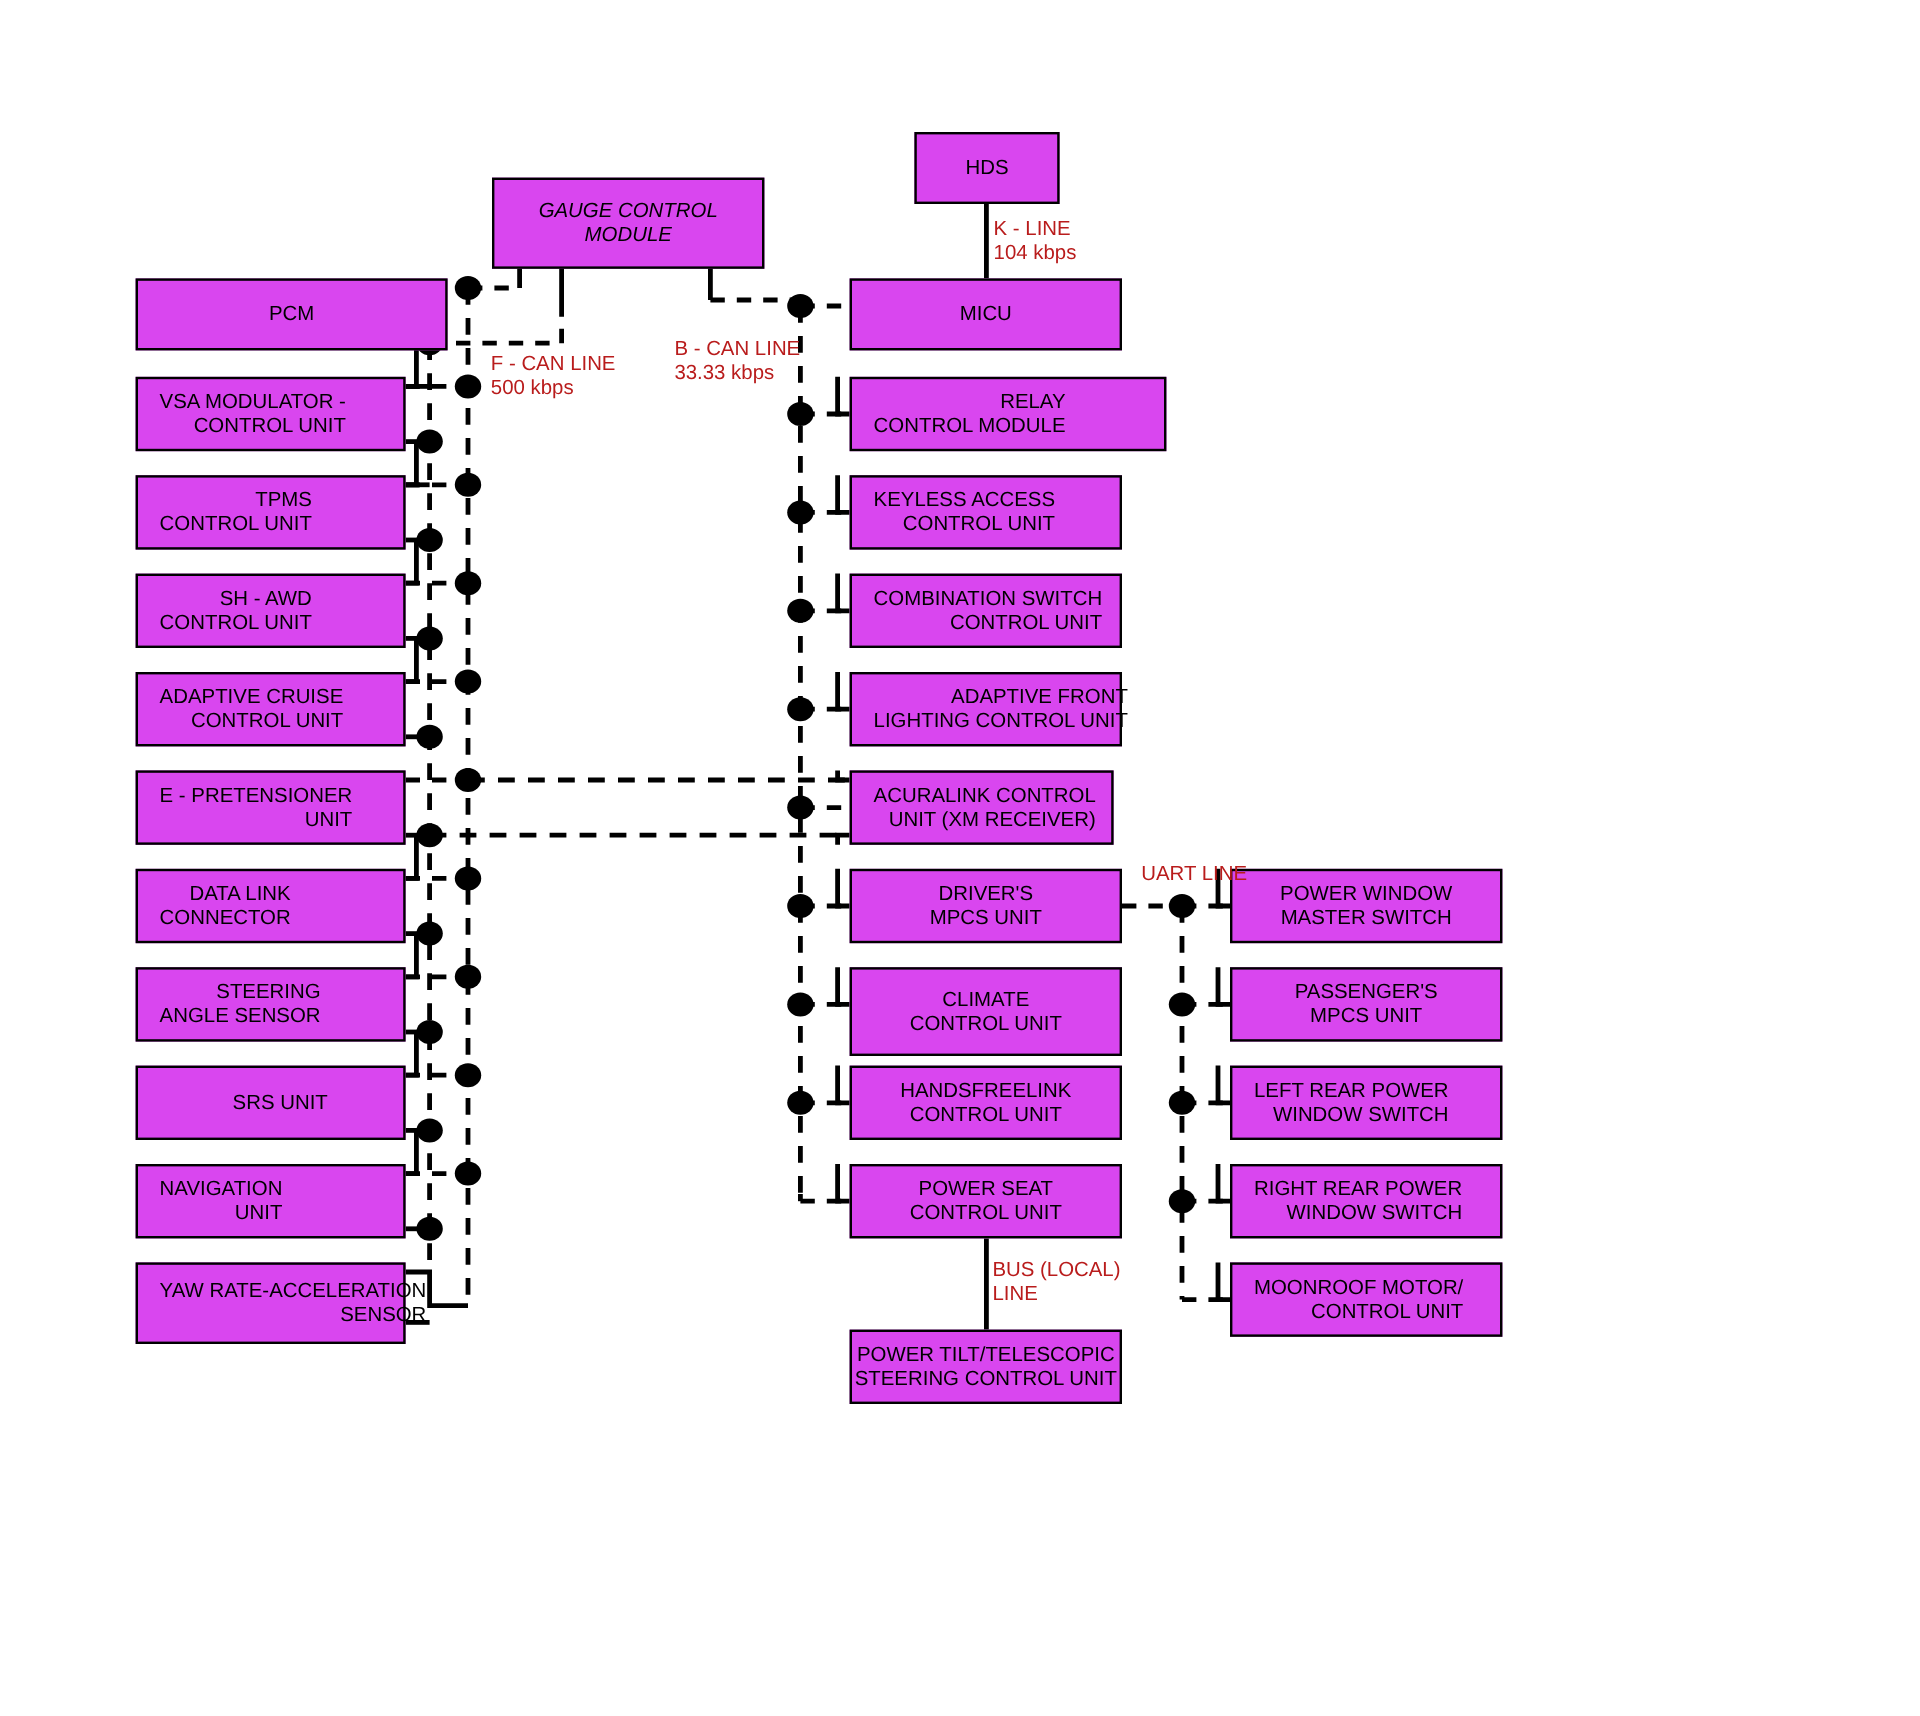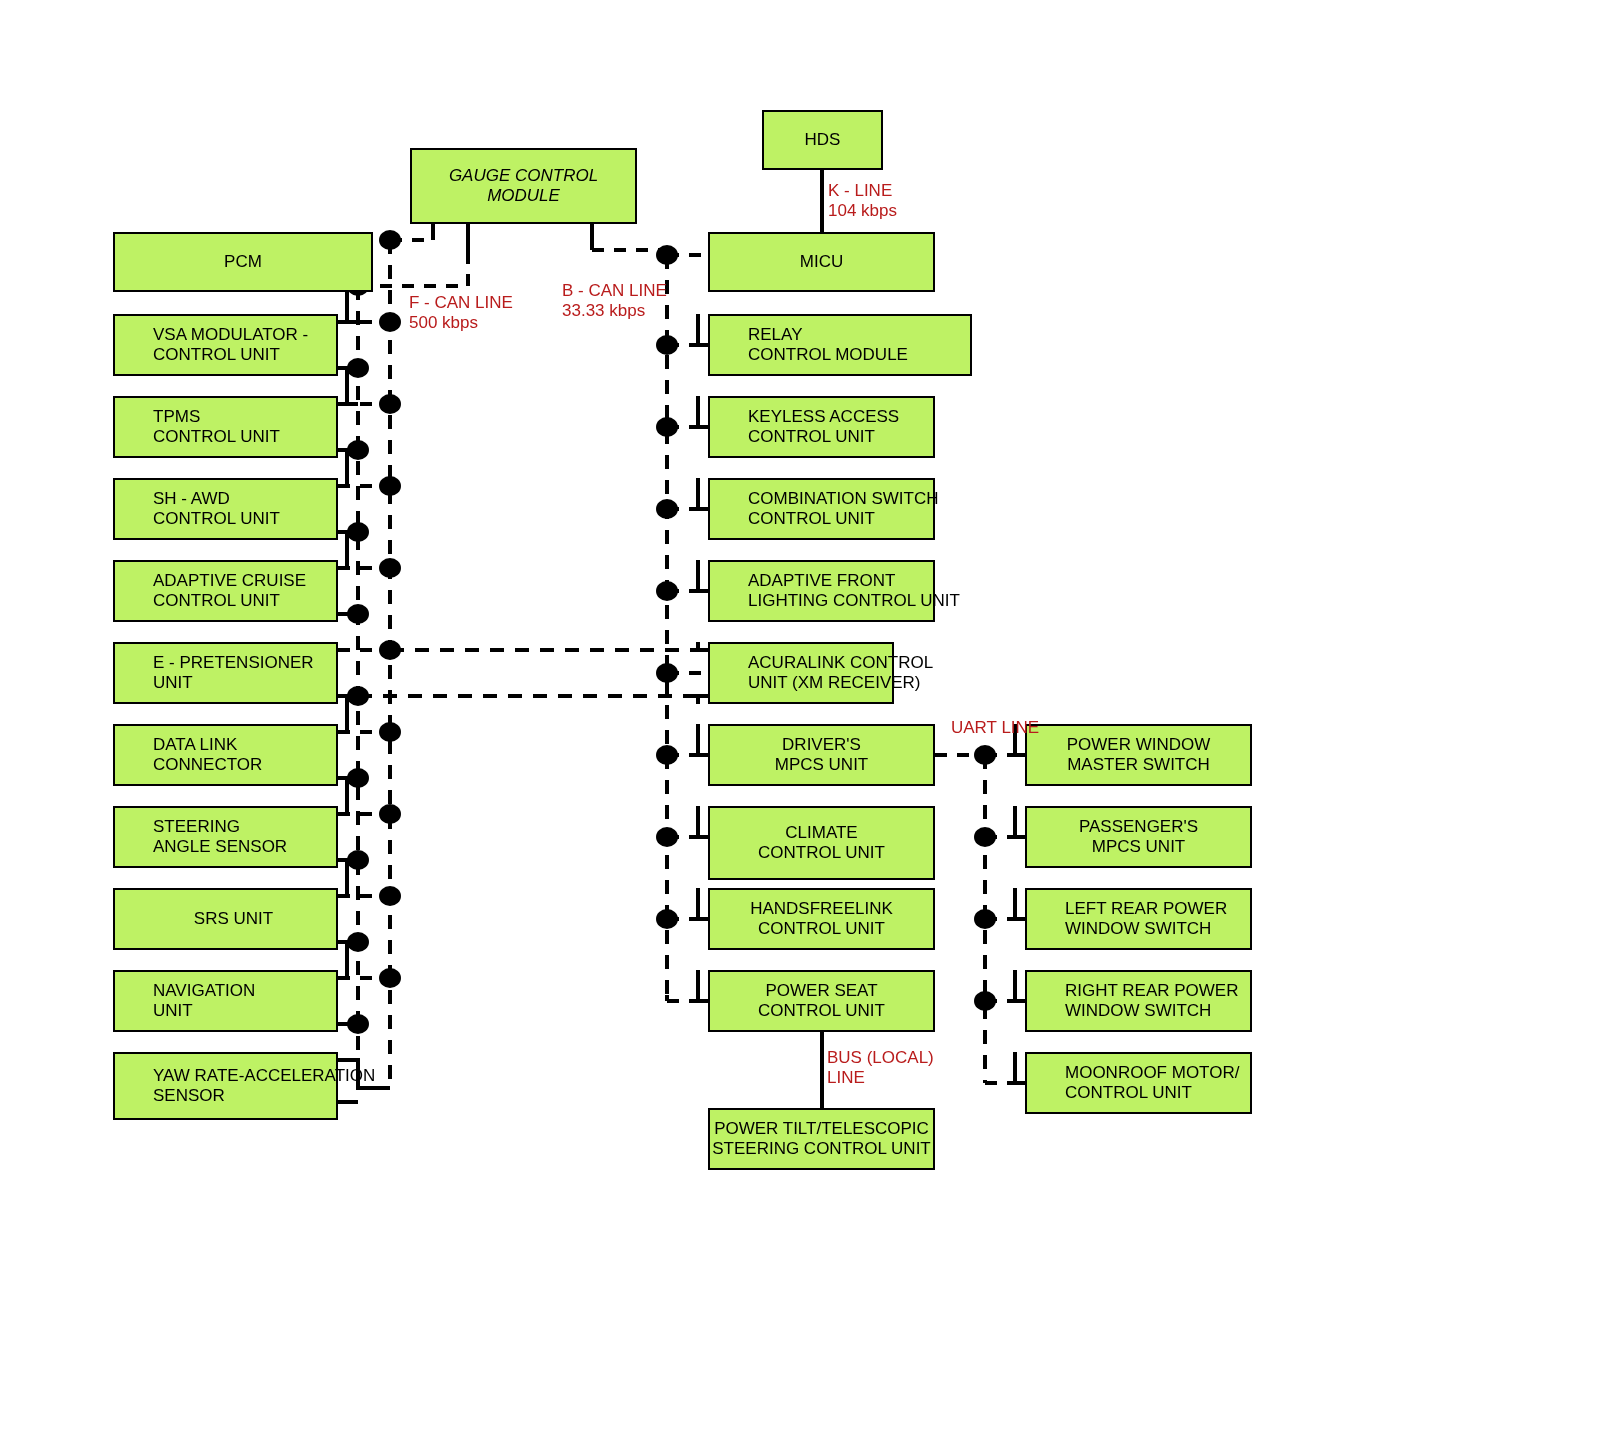--- a/index.html
+++ b/index.html
@@ -2,28 +2,28 @@
 <html><head>
 <meta charset="utf-8">
 <style>
   html,body{margin:0;padding:0;background:#ffffff;}
   body{width:1600px;height:1430px;position:relative;
        font-family:"Liberation Sans","DejaVu Sans",sans-serif;
        -webkit-font-smoothing:antialiased;}
   #canvas{position:absolute;left:0;top:0;width:1600px;height:1430px;}
   svg#wires{position:absolute;left:0;top:0;width:1600px;height:1430px;pointer-events:none;}
 
-  .box{position:absolute;box-sizing:border-box;background:#bef264;
+  .box{position:absolute;box-sizing:border-box;background:#d946ef;
        border:2px solid #000000;display:flex;align-items:center;
        overflow:visible;z-index:5;}
   .box .lbl{font-size:17px;line-height:1.18;color:#000;white-space:pre;}
   .box.center{justify-content:center;}
   .box.center .lbl{text-align:center;}
   .box.left{justify-content:flex-start;}
-  .box.left .lbl{text-align:left;padding-left:38px;}
+  .box.left .lbl{text-align:right;padding-left:18px;}
 
   .netlabel{position:absolute;font-size:17px;line-height:1.18;
             color:#b91c1c;white-space:pre;z-index:6;}
 </style>
 </head>
 <body>
 
 <div id="canvas">
 
   <svg id="wires" viewBox="0 0 1600 1430" xmlns="http://www.w3.org/2000/svg">
@@ -255,21 +255,21 @@
 CONTROL UNIT</span>
       </div>
       <div class="box left" style="left: 708px; top: 478px; width: 227px; height: 62px;">
         <span class="lbl">COMBINATION SWITCH
 CONTROL UNIT</span>
       </div>
       <div class="box left" style="left: 708px; top: 560px; width: 227px; height: 62px;">
         <span class="lbl">ADAPTIVE FRONT
 LIGHTING CONTROL UNIT</span>
       </div>
-      <div class="box left" style="left: 708px; top: 642px; width: 186px; height: 62px;">
+      <div class="box left" style="left: 708px; top: 642px; width: 220px; height: 62px;">
         <span class="lbl">ACURALINK CONTROL
 UNIT (XM RECEIVER)</span>
       </div>
       <div class="box center" style="left: 708px; top: 724px; width: 227px; height: 62px;">
         <span class="lbl">DRIVER'S
 MPCS UNIT</span>
       </div>
       <div class="box center" style="left: 708px; top: 806px; width: 227px; height: 74px;">
         <span class="lbl">CLIMATE
 CONTROL UNIT</span>

